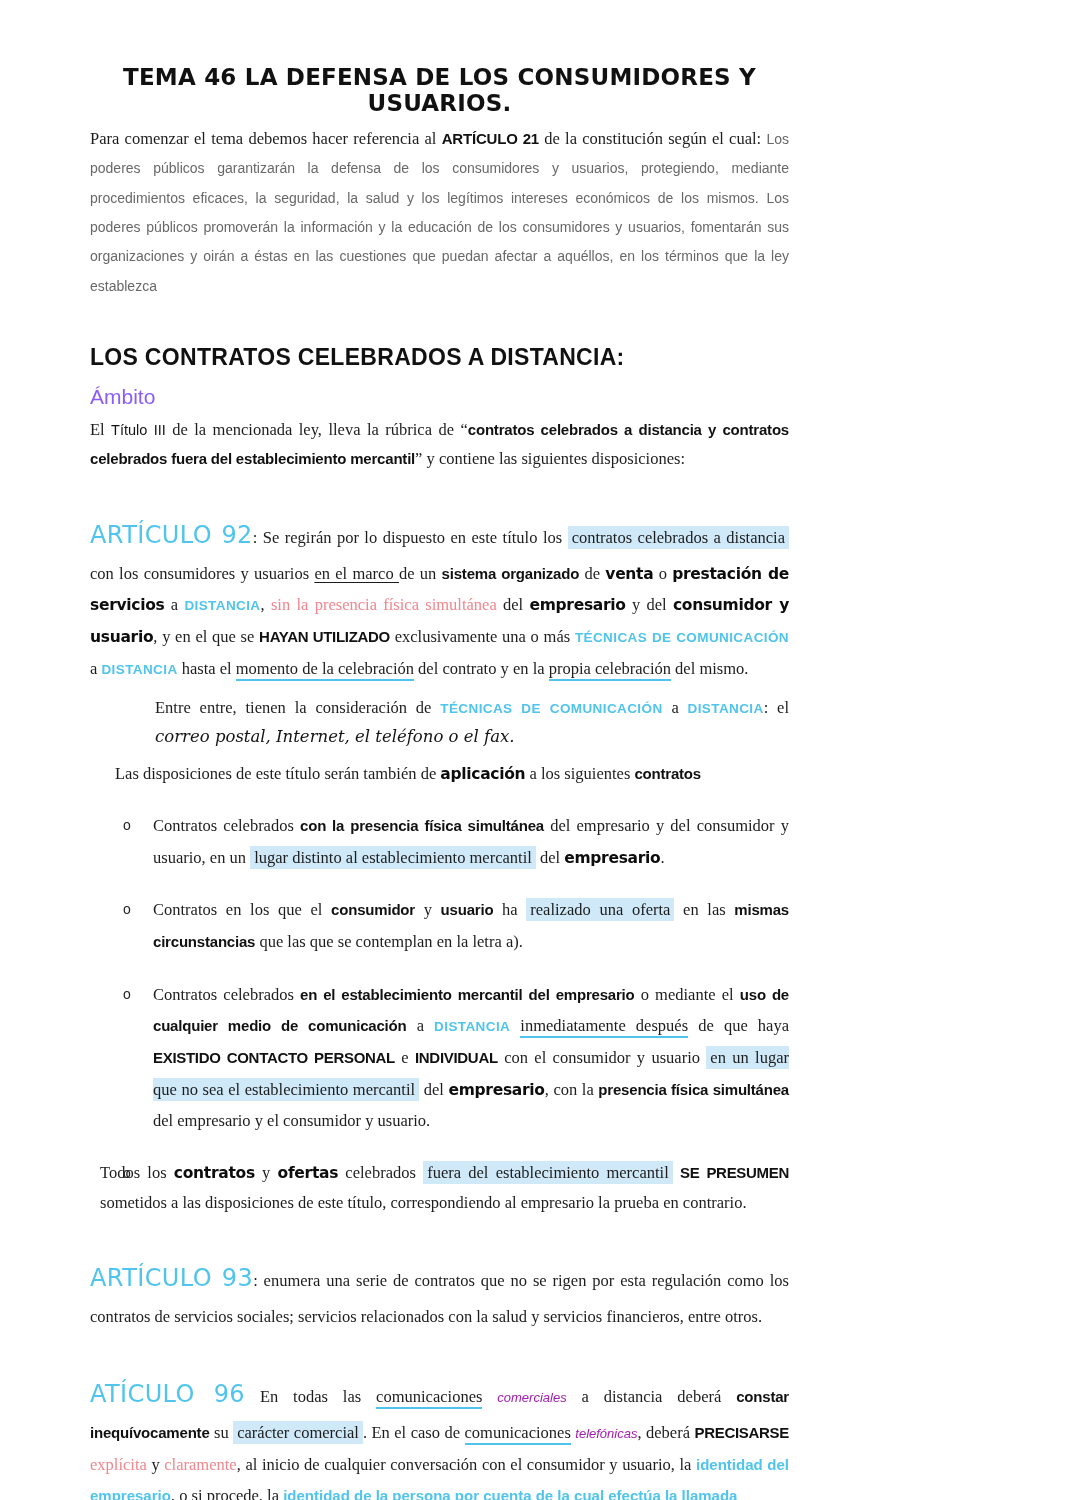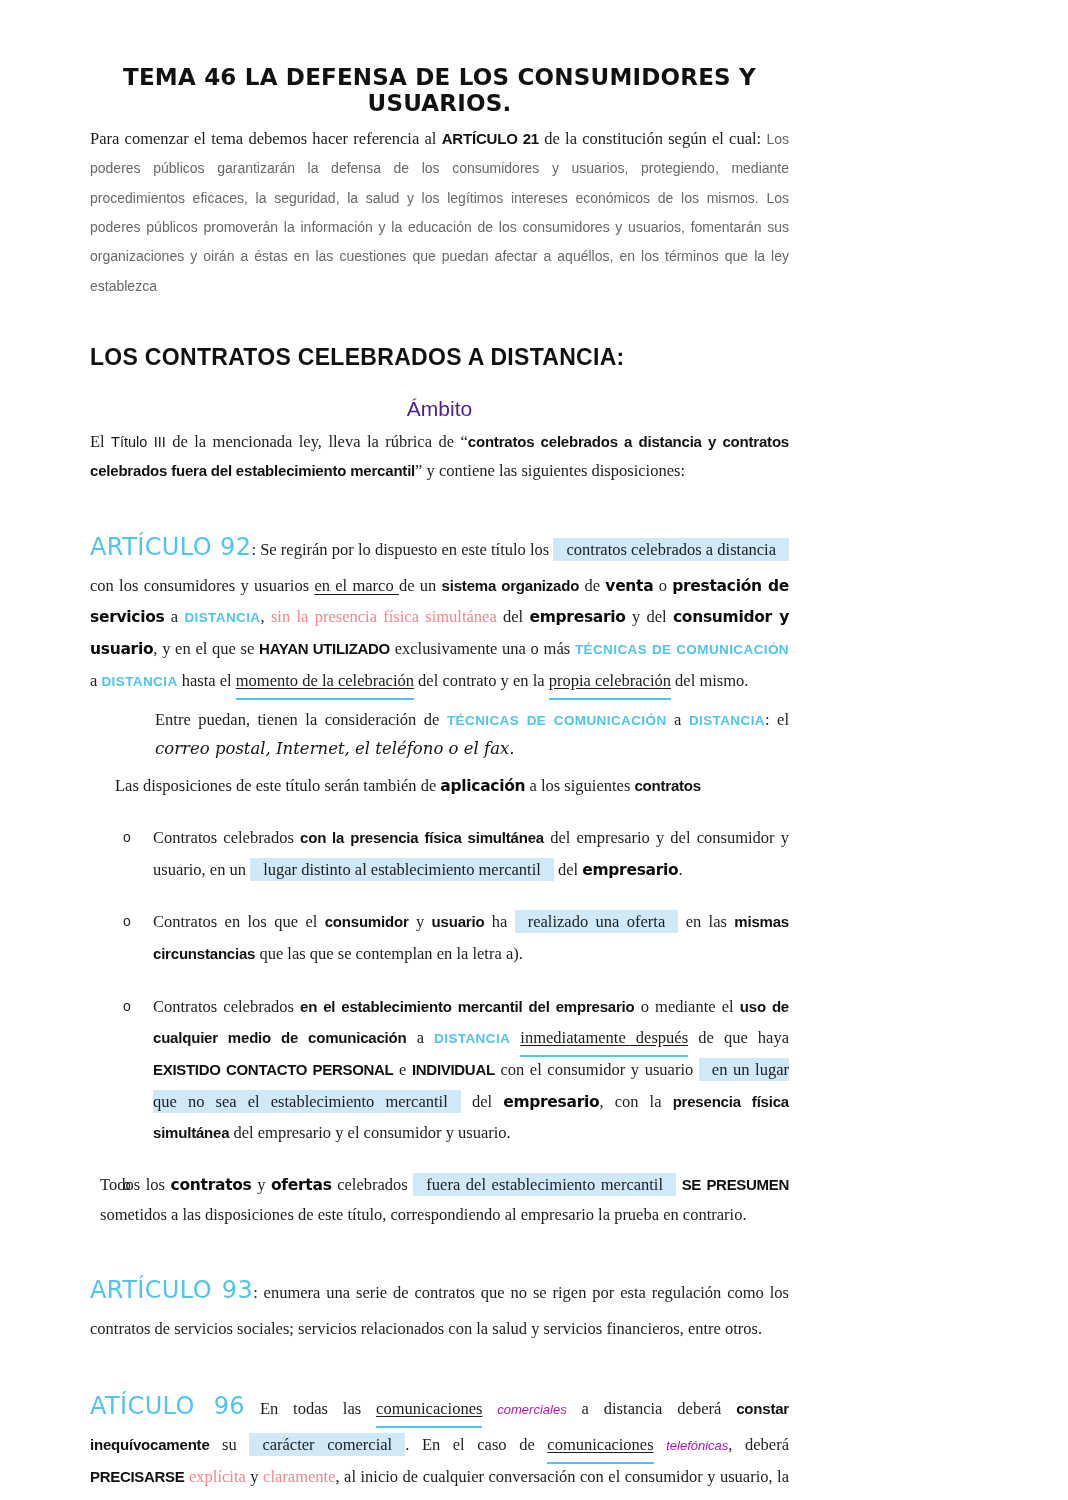--- a/index.html
+++ b/index.html
@@ -39,26 +39,25 @@
   .h1{
     font-family:"Liberation Sans", sans-serif;
     font-weight:bold;
     font-size:23px;
     letter-spacing:0.3px;
     color:#111;
     margin-top:44px;
     line-height:1.2;
   }
   .h2{
-    text-align:center;
     font-family:"Liberation Sans", sans-serif;
     font-weight:normal;
     font-size:21px;
-    color:#4c1d95;
-    margin-top:24px;
+    color:#8b5cf6;
+    margin-top:12px;
     line-height:1.2;
   }
   .h2 + .block{margin-top:6px;}
   .artp{margin-top:38px;line-height:1.92;}
   .bullet{
     position:relative;
     padding-left:63px;
     margin-top:21px;
     line-height:1.92;
   }
@@ -78,42 +77,41 @@
   .r-gray{font-family:"Liberation Sans", sans-serif;font-size:14px;color:#686868;}
   .r-hw{font-family:"Liberation Sans", sans-serif;font-weight:normal;font-size:14.5px;color:#141414;}
   .r-hwb{font-family:"Liberation Sans", sans-serif;font-weight:bold;font-size:15px;letter-spacing:-0.2px;color:#111;}
   .r-hwbb{font-family:"DejaVu Sans", sans-serif;font-weight:bold;font-size:15.5px;letter-spacing:-0.3px;color:#0d0d0d;}
   .r-hwi{font-family:"Liberation Sans", sans-serif;font-style:italic;font-size:13px;color:#a21caf;}
   .r-hwcaps{font-family:"Liberation Sans", sans-serif;font-weight:bold;font-size:15px;letter-spacing:-0.3px;color:#111;}
   .r-art{font-family:"DejaVu Sans", sans-serif;font-weight:normal;font-size:24px;letter-spacing:0.4px;color:var(--cyan);}
   .r-cyancaps{font-family:"Liberation Sans", sans-serif;font-weight:bold;font-size:13.5px;letter-spacing:0.4px;color:var(--cyan);}
   .r-cyanhw{font-family:"Liberation Sans", sans-serif;font-weight:bold;font-size:15px;color:var(--cyan);}
   .r-pink{font-family:"Liberation Serif", serif;font-size:16.5px;color:var(--pink);}
-  .r-hl{background:var(--hl);padding:2px 13px;}
+  .r-hl{background:var(--hl);padding:2px 4px;}
   .r-u{text-decoration:underline;text-underline-offset:3px;}
   .r-ucyan{
-    text-decoration:underline;
     text-underline-offset:2px;
     border-bottom:2px solid var(--cyan);
-    padding-bottom:8px;
+    padding-bottom:1px;
   }
   .r-script{font-family:"DejaVu Serif", serif;font-style:italic;font-size:16.5px;color:#141414;}
 </style>
 </head>
 <body>
 
 <div class="page">
   <div class="title">TEMA 46 LA DEFENSA DE LOS CONSUMIDORES Y USUARIOS.</div>
   <div>
       <div class="block p"><span class="r-serif">Para comenzar el tema debemos hacer referencia al </span><span class="r-hwb">ARTÍCULO 21</span><span class="r-serif"> de la constitución según el cual:  </span><span class="r-gray">Los poderes públicos garantizarán la defensa de los consumidores y usuarios, protegiendo, mediante procedimientos eficaces, la seguridad, la salud y los legítimos intereses económicos de los mismos. Los poderes públicos promoverán la información y la educación de los consumidores y usuarios, fomentarán sus organizaciones y oirán a éstas en las cuestiones que puedan afectar a aquéllos, en los términos que la ley establezca</span></div>
       <div class="block h1"><span class="r-plain">LOS CONTRATOS CELEBRADOS A DISTANCIA:</span></div>
       <div class="block h2"><span class="r-plain">Ámbito</span></div>
       <div class="block p"><span class="r-serif">El </span><span class="r-hw">Título III</span><span class="r-serif"> de la mencionada ley, lleva la rúbrica de “</span><span class="r-hwb">contratos celebrados a distancia y contratos celebrados fuera del establecimiento mercantil</span><span class="r-serif">” y contiene las siguientes disposiciones:</span></div>
       <div class="block artp"><span class="r-art">ARTÍCULO 92</span><span class="r-serif">: Se regirán por lo dispuesto en este título los </span><span class="r-serif r-hl">contratos celebrados a distancia</span><span class="r-serif"> con los consumidores y usuarios </span><span class="r-serif r-u">en el marco </span><span class="r-serif">de un </span><span class="r-hwb">sistema organizado</span><span class="r-serif"> de </span><span class="r-hwbb">venta</span><span class="r-serif"> o </span><span class="r-hwbb">prestación de servicios</span><span class="r-serif"> a </span><span class="r-cyancaps">DISTANCIA</span><span class="r-serif">, </span><span class="r-pink">sin la presencia física simultánea</span><span class="r-serif"> del </span><span class="r-hwbb">empresario</span><span class="r-serif"> y del </span><span class="r-hwbb">consumidor y usuario</span><span class="r-serif">, y en el que se </span><span class="r-hwcaps">HAYAN UTILIZADO</span><span class="r-serif"> exclusivamente una o más </span><span class="r-cyancaps">TÉCNICAS DE COMUNICACIÓN</span><span class="r-serif"> a </span><span class="r-cyancaps">DISTANCIA</span><span class="r-serif"> hasta el </span><span class="r-serif r-ucyan">momento de la celebración</span><span class="r-serif"> del contrato y en la </span><span class="r-serif r-ucyan">propia celebración</span><span class="r-serif"> del mismo.</span></div>
-      <div class="block p indent-3"><span class="r-serif">Entre puedan, tienen la consideración de </span><span class="r-cyancaps">TÉCNICAS DE COMUNICACIÓN</span><span class="r-serif"> a </span><span class="r-cyancaps">DISTANCIA</span><span class="r-serif">: el </span><span class="r-script">correo postal, Internet, el teléfono o el fax.</span></div>
+      <div class="block p indent-3"><span class="r-serif">Entre entre, tienen la consideración de </span><span class="r-cyancaps">TÉCNICAS DE COMUNICACIÓN</span><span class="r-serif"> a </span><span class="r-cyancaps">DISTANCIA</span><span class="r-serif">: el </span><span class="r-script">correo postal, Internet, el teléfono o el fax.</span></div>
       <div class="block p indent-2"><span class="r-serif">Las disposiciones de este título serán también de </span><span class="r-hwbb">aplicación</span><span class="r-serif"> a los siguientes </span><span class="r-hwb">contratos</span></div>
       <div class="block bullet"><span class="bullet-marker">o</span><span><span class="r-serif">Contratos celebrados </span><span class="r-hwb">con la presencia física simultánea</span><span class="r-serif"> del empresario y del consumidor y usuario, en un </span><span class="r-serif r-hl">lugar distinto al establecimiento mercantil</span><span class="r-serif"> del </span><span class="r-hwbb">empresario</span><span class="r-serif">.</span></span></div>
       <div class="block bullet"><span class="bullet-marker">o</span><span><span class="r-serif">Contratos en los que el </span><span class="r-hwb">consumidor</span><span class="r-serif"> y </span><span class="r-hwb">usuario</span><span class="r-serif"> ha </span><span class="r-serif r-hl">realizado una oferta</span><span class="r-serif"> en las </span><span class="r-hwb">mismas circunstancias</span><span class="r-serif"> que las que se contemplan en la letra a).</span></span></div>
       <div class="block bullet"><span class="bullet-marker">o</span><span><span class="r-serif">Contratos celebrados </span><span class="r-hwb">en el establecimiento mercantil del empresario</span><span class="r-serif"> o mediante el </span><span class="r-hwb">uso de cualquier medio de comunicación</span><span class="r-serif"> a </span><span class="r-cyancaps">DISTANCIA</span><span class="r-serif"> </span><span class="r-serif r-ucyan">inmediatamente después</span><span class="r-serif"> de que haya </span><span class="r-hwcaps">EXISTIDO CONTACTO PERSONAL</span><span class="r-serif"> e </span><span class="r-hwcaps">INDIVIDUAL</span><span class="r-serif"> con el consumidor y usuario </span><span class="r-serif r-hl">en un lugar que no sea el establecimiento mercantil</span><span class="r-serif"> del </span><span class="r-hwbb">empresario</span><span class="r-serif">, con la </span><span class="r-hwb">presencia física simultánea</span><span class="r-serif"> del empresario y el consumidor y usuario.</span></span></div>
       <div class="block bullet"><span class="bullet-marker">o</span></div>
       <div class="block p indent-1"><span class="r-serif">Todos los </span><span class="r-hwbb">contratos</span><span class="r-serif"> y </span><span class="r-hwbb">ofertas</span><span class="r-serif"> celebrados </span><span class="r-serif r-hl">fuera del establecimiento mercantil</span><span class="r-serif"> </span><span class="r-hwcaps">SE PRESUMEN</span><span class="r-serif"> sometidos a las disposiciones de este título, correspondiendo al empresario la prueba en contrario.</span></div>
       <div class="block artp"><span class="r-art">ARTÍCULO 93</span><span class="r-serif">:  enumera una serie de contratos que no se rigen por esta regulación como los contratos de servicios sociales; servicios relacionados con la salud y servicios financieros, entre otros.</span></div>
       <div class="block artp"><span class="r-art">ATÍCULO 96</span><span class="r-serif">  En todas las </span><span class="r-serif r-ucyan">comunicaciones</span><span class="r-serif"> </span><span class="r-hwi">comerciales</span><span class="r-serif"> a distancia deberá </span><span class="r-hwb">constar inequívocamente</span><span class="r-serif"> su </span><span class="r-serif r-hl">carácter comercial</span><span class="r-serif">. En el caso de </span><span class="r-serif r-ucyan">comunicaciones</span><span class="r-serif"> </span><span class="r-hwi">telefónicas</span><span class="r-serif">, deberá </span><span class="r-hwcaps">PRECISARSE</span><span class="r-serif"> </span><span class="r-pink">explícita</span><span class="r-serif"> y </span><span class="r-pink">claramente</span><span class="r-serif">, al inicio de cualquier conversación con el consumidor y usuario, la </span><span class="r-cyanhw">identidad del empresario</span><span class="r-serif">, o si procede, la </span><span class="r-cyanhw">identidad de la persona por cuenta de la cual efectúa la llamada</span></div>
     </div>
 </div>

